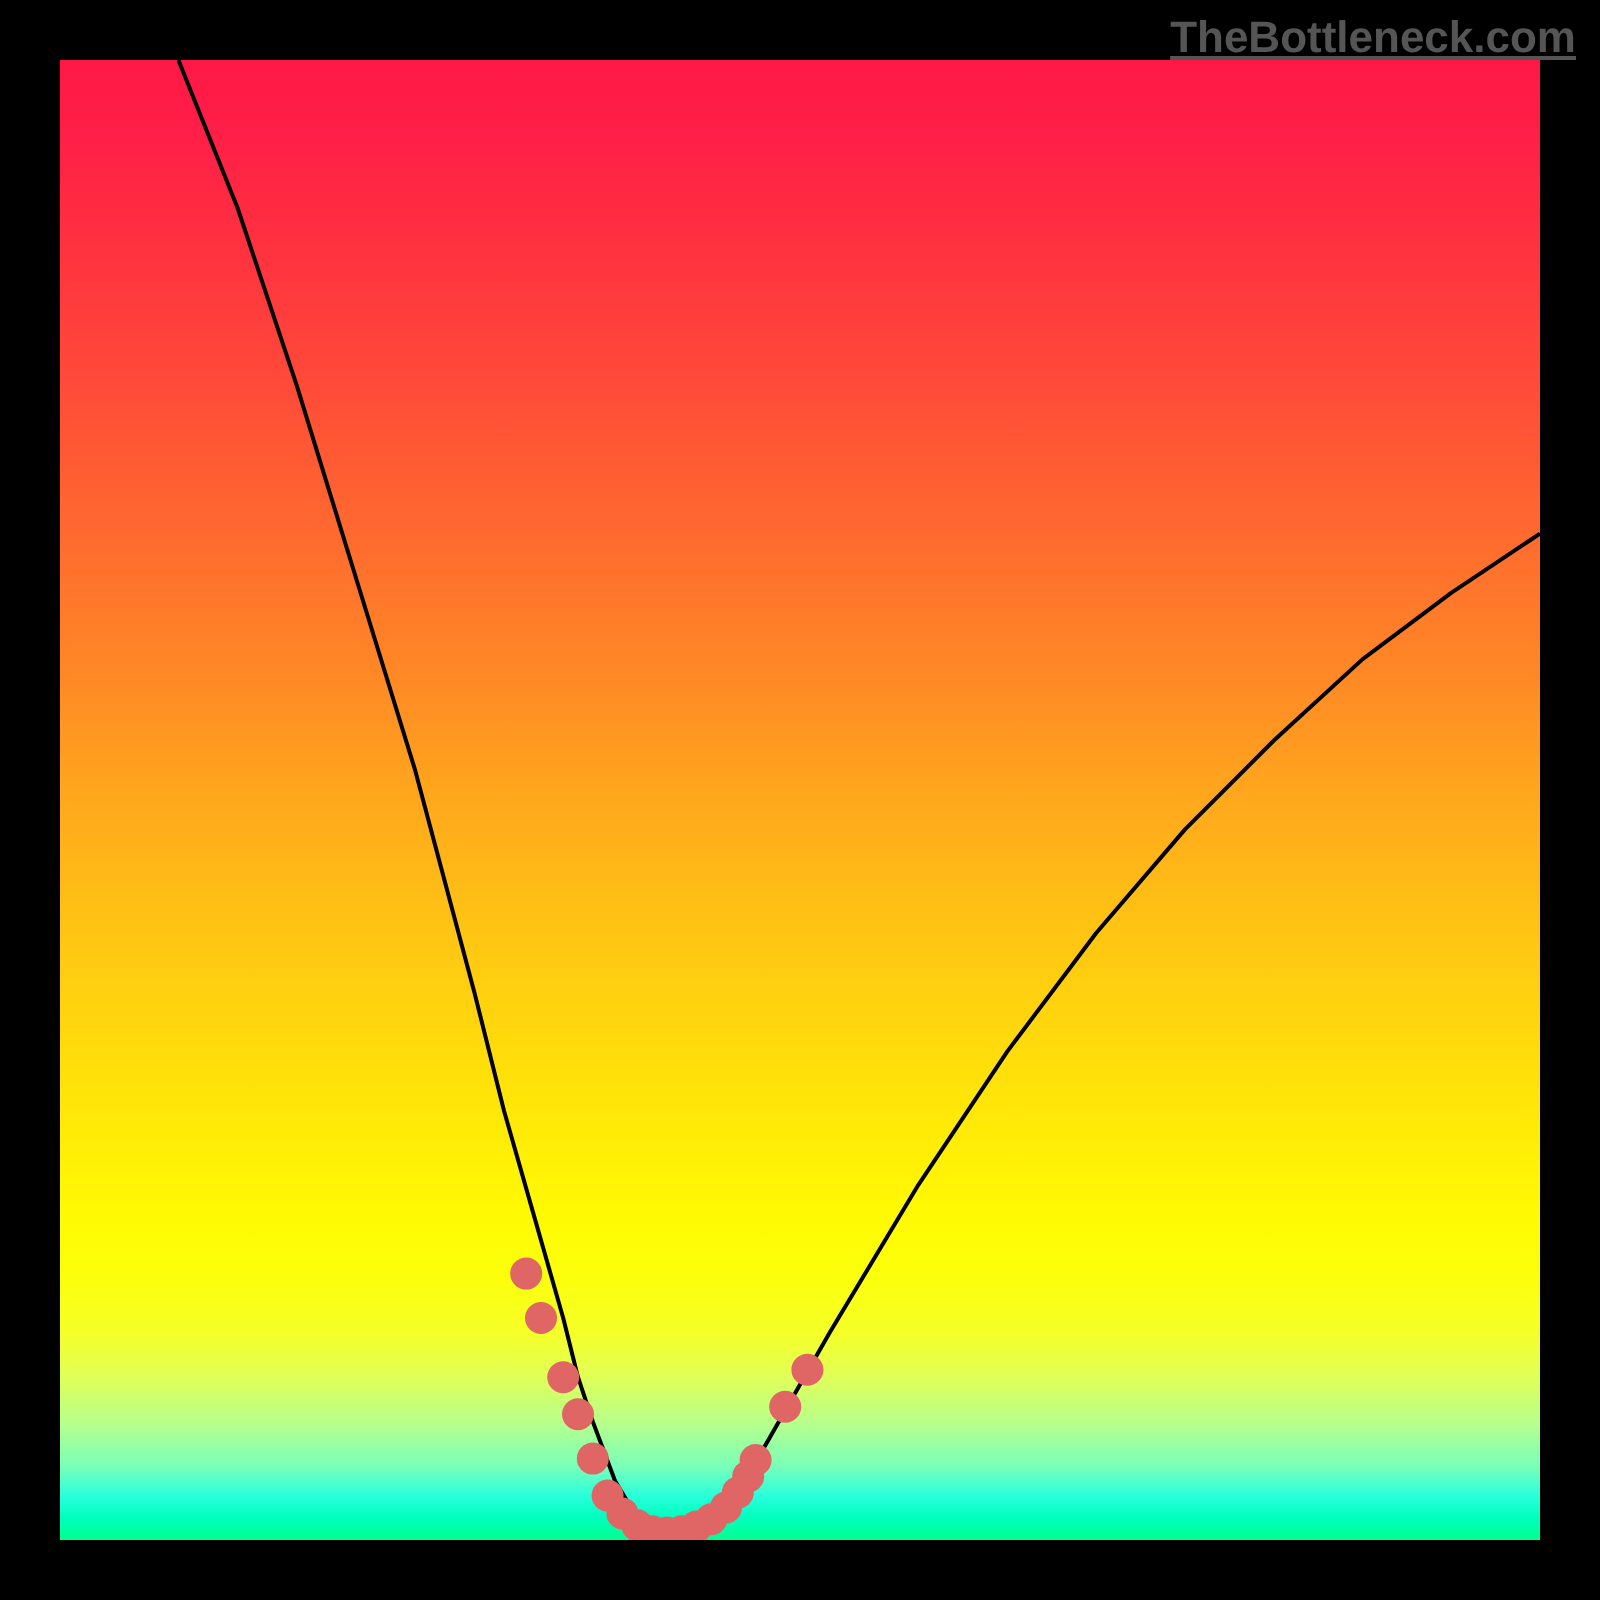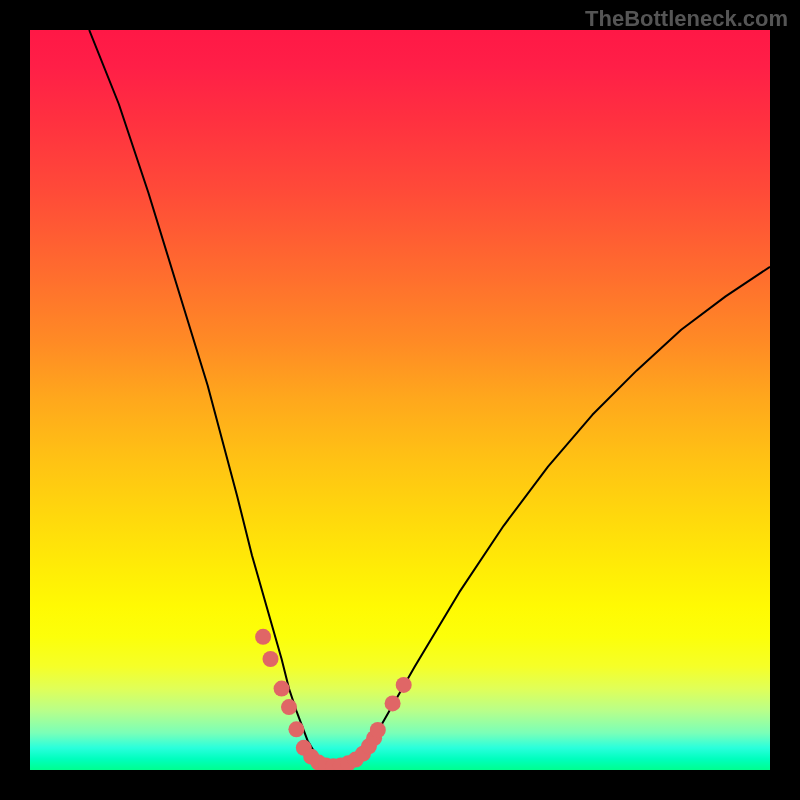--- a/index.html
+++ b/index.html
@@ -12,20 +12,21 @@
       font-family: Arial, sans-serif;
     }
     .watermark {
       position: absolute;
       top: 6px;
       right: 12px;
       color: #555;
       font-size: 22px;
       font-weight: bold;
       z-index: 10;
+      text-decoration: underline;
     }
     .plot-area {
       position: absolute;
       top: 30px;
       left: 30px;
       width: 740px;
       height: 740px;
     }
     .gradient-bg {
       position: absolute;

